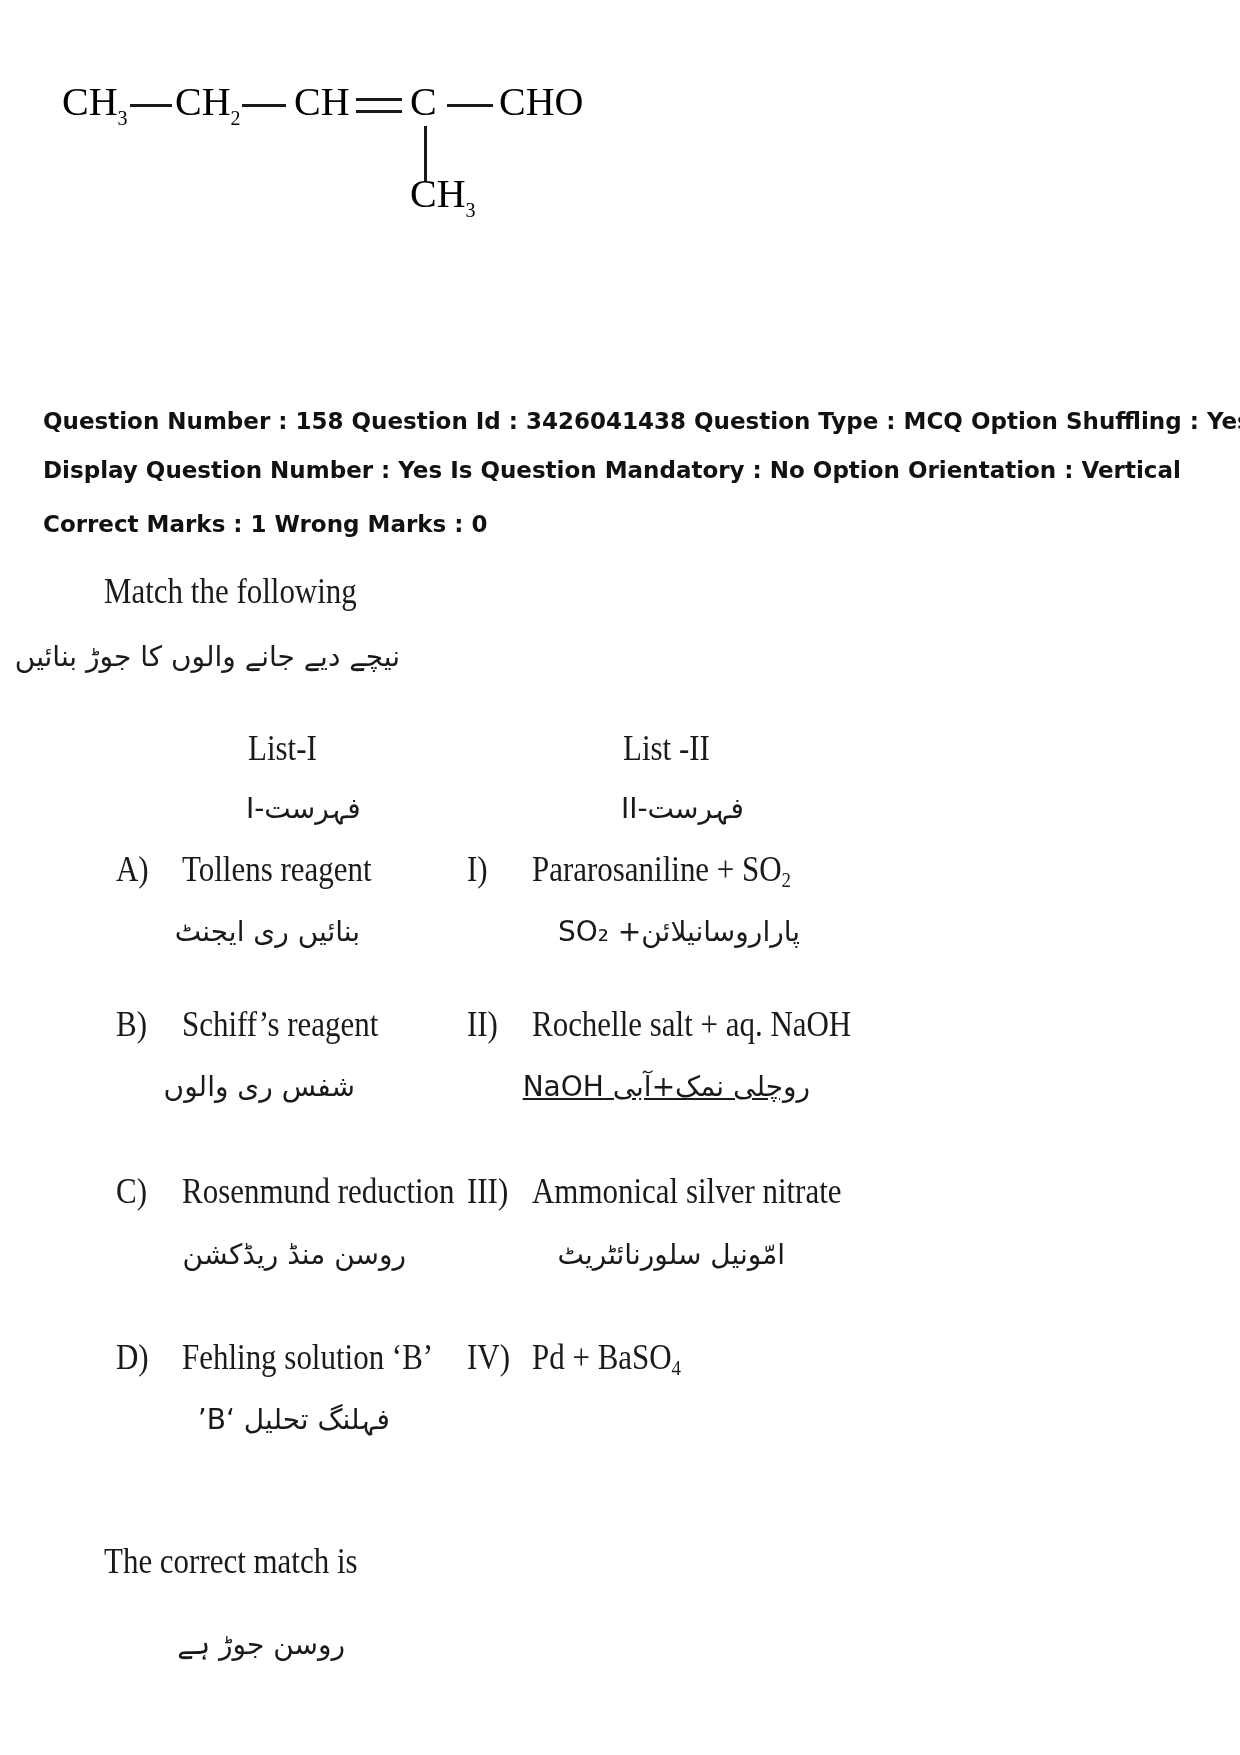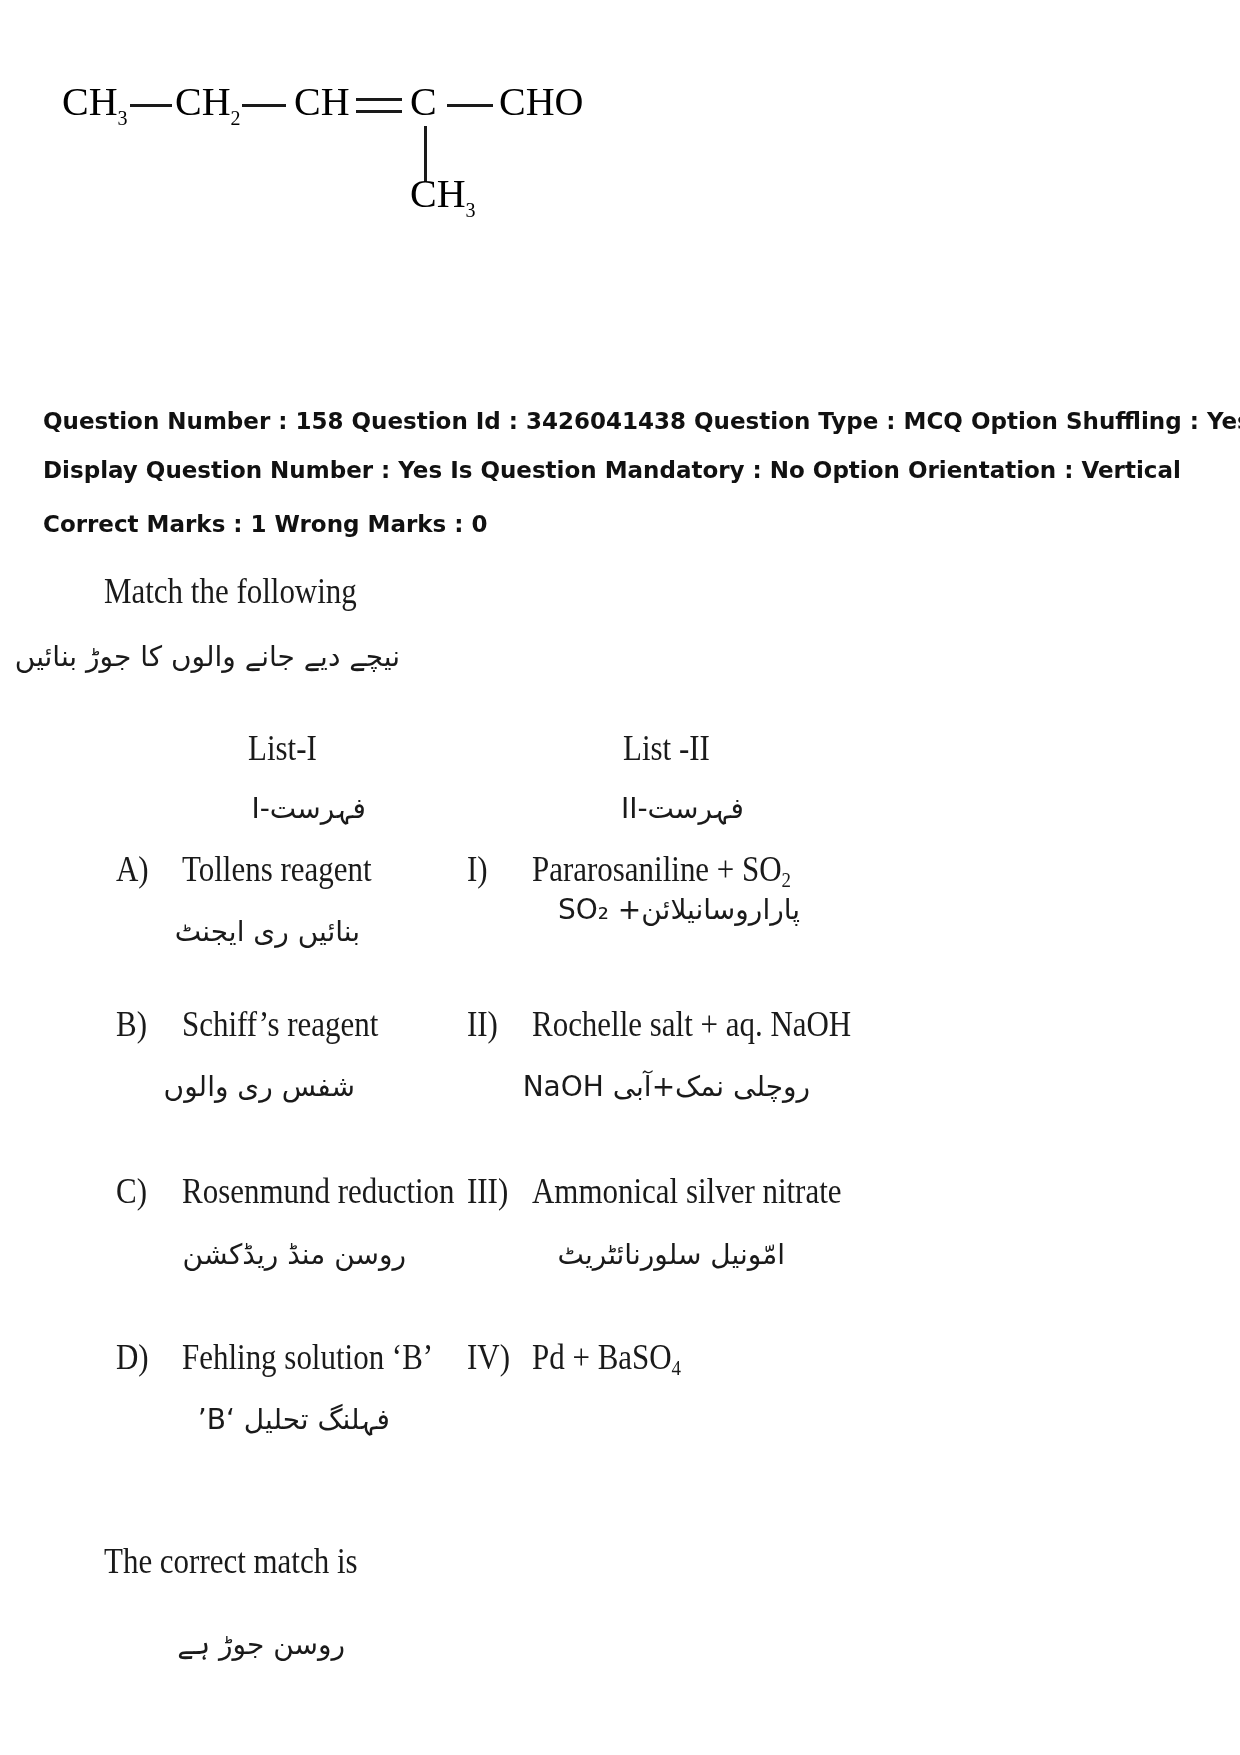--- a/index.html
+++ b/index.html
@@ -41,37 +41,37 @@
 
 <div class="abs meta" style="left:43px; top:408px;">Question Number : 158 Question Id : 3426041438 Question Type : MCQ Option Shuffling : Yes</div>
 <div class="abs meta" style="left:43px; top:457px;">Display Question Number : Yes Is Question Mandatory : No Option Orientation : Vertical</div>
 <div class="abs meta" style="left:43px; top:511px;">Correct Marks : 1 Wrong Marks : 0</div>
 
 <div>
   <div class="abs q-en" style="left:104px; top:570px;">Match the following</div>
   <div class="abs q-ur" style="left:110px; top:640px; width:290px; text-align:left;">نیچے دیے جانے والوں کا جوڑ بنائیں</div>
 
   <div class="abs lbl" style="left:248px; top:727px;">List-I</div>
-  <div class="abs q-ur" style="left:246px; top:792px; width:120px; text-align:right;">فہرست-I</div>
+  <div class="abs q-ur" style="left:246px; top:792px; width:120px; text-align:left;">فہرست-I</div>
   <div class="abs lbl" style="left:623px; top:727px;">List -II</div>
   <div class="abs q-ur" style="left:621px; top:792px; width:130px; text-align:left;">فہرست-II</div>
 
   <div class="abs lbl" style="left:116px; top:848px;">A)</div>
   <div class="abs lbl" style="left:182px; top:848px;">Tollens reagent</div>
   <div class="abs q-ur" style="left:210px; top:915px; width:150px; text-align:right;">بنائیں ری ایجنٹ</div>
   <div class="abs lbl" style="left:467px; top:848px;">I)</div>
   <div class="abs lbl" style="left:532px; top:848px;"><span>Pararosaniline  + SO</span><sub class="chem">2</sub></div>
-  <div class="abs q-ur" style="left:600px; top:893px; width:200px; text-align:center;">پاراروسانیلائن+ SO₂</div>
+  <div class="abs q-ur" style="left:600px; top:915px; width:200px; text-align:center;">پاراروسانیلائن+ SO₂</div>
 
   <div class="abs lbl" style="left:116px; top:1003px;">B)</div>
   <div class="abs lbl" style="left:182px; top:1003px;">Schiff’s reagent</div>
   <div class="abs q-ur" style="left:215px; top:1070px; width:140px; text-align:right;">شفس ری والوں</div>
   <div class="abs lbl" style="left:467px; top:1003px;">II)</div>
   <div class="abs lbl" style="left:532px; top:1003px;"><span>Rochelle salt + aq. NaOH</span></div>
-  <div class="abs q-ur" style="left:580px; top:1070px; width:230px; text-align:right;">روچلی نمک+آبی NaOH</div>
+  <div class="abs q-ur" style="left:580px; top:1070px; width:230px; text-align:right;text-decoration:underline;">روچلی نمک+آبی NaOH</div>
 
   <div class="abs lbl" style="left:116px; top:1170px;">C)</div>
   <div class="abs lbl" style="left:182px; top:1170px;">Rosenmund reduction</div>
   <div class="abs q-ur" style="left:246px; top:1238px; width:160px; text-align:right;">روسن منڈ ریڈکشن</div>
   <div class="abs lbl" style="left:467px; top:1170px;">III)</div>
   <div class="abs lbl" style="left:532px; top:1170px;"><span>Ammonical silver nitrate</span></div>
   <div class="abs q-ur" style="left:600px; top:1238px; width:185px; text-align:right;">امّونیل سلورنائٹریٹ</div>
 
   <div class="abs lbl" style="left:116px; top:1336px;">D)</div>
   <div class="abs lbl" style="left:182px; top:1336px;">Fehling solution ‘B’</div>

